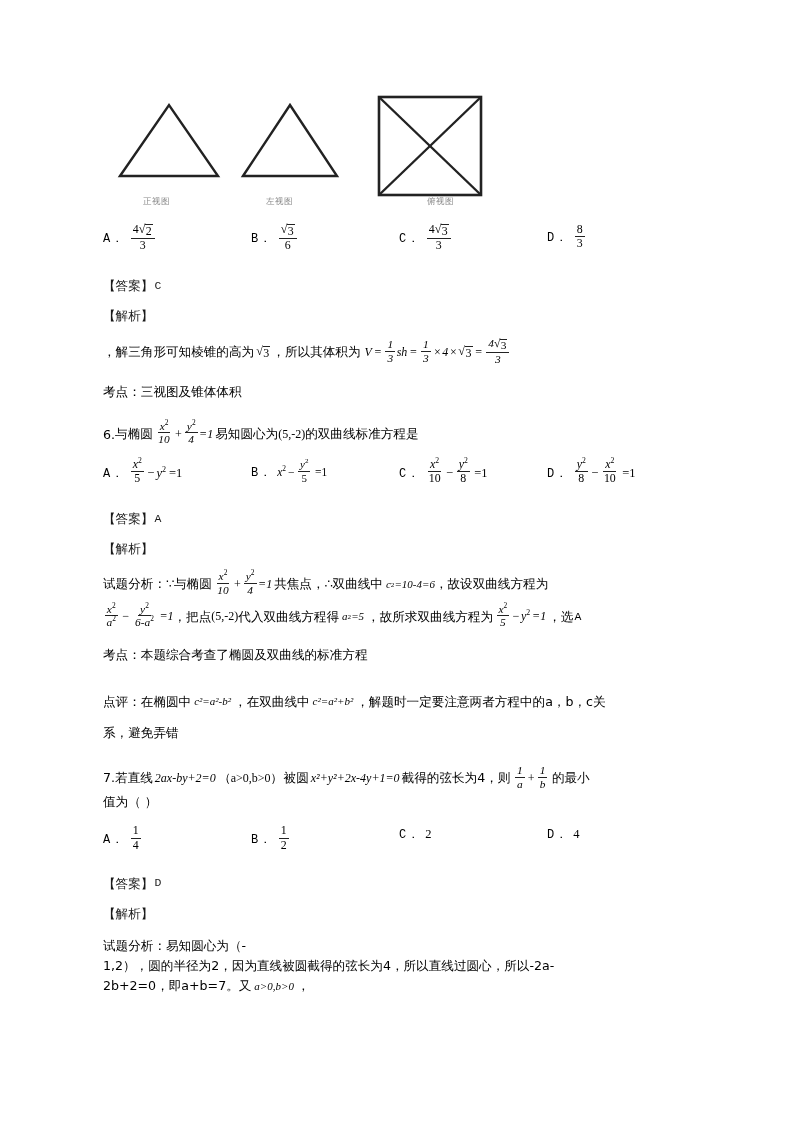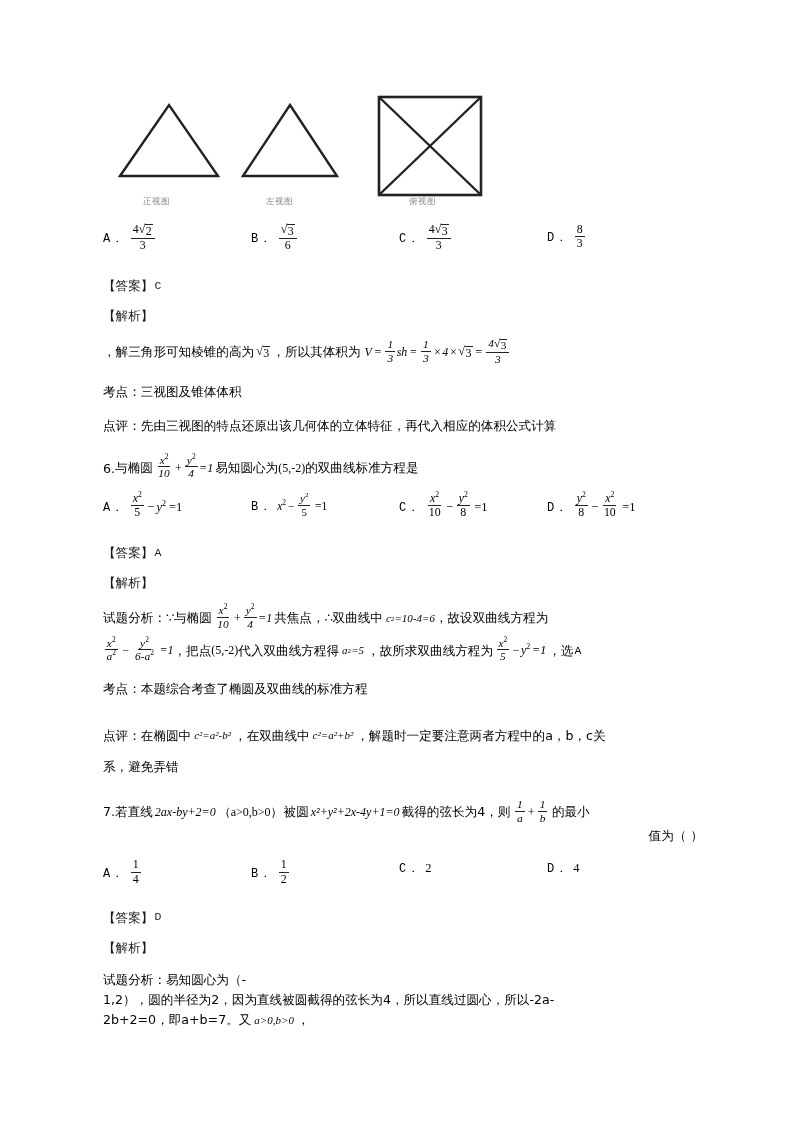--- a/index.html
+++ b/index.html
@@ -184,21 +184,21 @@
       </svg>
 
       <svg class="fig" style="left:272px; top:14px;" width="110" height="106">
         <rect x="4" y="5" width="102" height="98" fill="none" stroke="#222" stroke-width="2.6"></rect>
         <line x1="4" y1="5" x2="106" y2="103" stroke="#222" stroke-width="2.4"></line>
         <line x1="106" y1="5" x2="4" y2="103" stroke="#222" stroke-width="2.4"></line>
       </svg>
 
       <span class="fig-caption" style="left:40px; top:118px;">正视图</span>
       <span class="fig-caption" style="left:163px; top:118px;">左视图</span>
-      <span class="fig-caption" style="left:306px; top:118px;">俯视图</span>
+      <span class="fig-caption" style="left:324px; top:118px;">俯视图</span>
     </div>
 
     <div class="options" style="margin-top:4px;">
 
       <div class="opt" style="left:0px;">
         <span class="opt-label">A．</span>
         <span class="math">
           <span class="frac">
             <span class="num"><span class="up">4</span><span class="rad">
                   <span class="sign">√</span>
@@ -295,23 +295,20 @@
             <span class="den up">3</span>
           </span>
         </span>
       </div>
     </div>
 
     <div class="cjk blk">
       <span>考点：</span><span>三视图及锥体体积</span>
     </div>
 
-    <div class="cjk blk">
-      <span>点评：</span><span>先由三视图的特点还原出该几何体的立体特征，再代入相应的体积公式计算</span>
-    </div>
 
     <div class="cjk blk row-flex" style="margin-top:20px;">
       <span>6.</span>
       <span>与椭圆</span>
       <span class="inline-math" style="margin:0 2px;">
         <span class="frac">
           <span class="num"><span>x</span><span class="sup">2</span></span>
           <span class="den up">10</span>
         </span>
         <span class="up" style="margin:0 1px;">+</span>
@@ -491,21 +488,21 @@
             <span class="den">a</span>
           </span>
           <span class="up" style="margin:0 1px;">+</span>
           <span class="frac">
             <span class="num up">1</span>
             <span class="den">b</span>
           </span>
         </span>
         <span>的最小</span>
       </div>
-      <div class="cjk" style="line-height:1.6;text-align:right;">值为（    ）</div>
+      <div class="cjk" style="line-height:1.6;">值为（    ）</div>
     </div>
 
     <div class="options" style="margin-top:14px; height:36px;">
 
       <div class="opt" style="left:0px;">
         <span class="opt-label">A．</span>
         <span class="math">
           <span class="frac">
             <span class="num up">1</span>
             <span class="den up">4</span>

